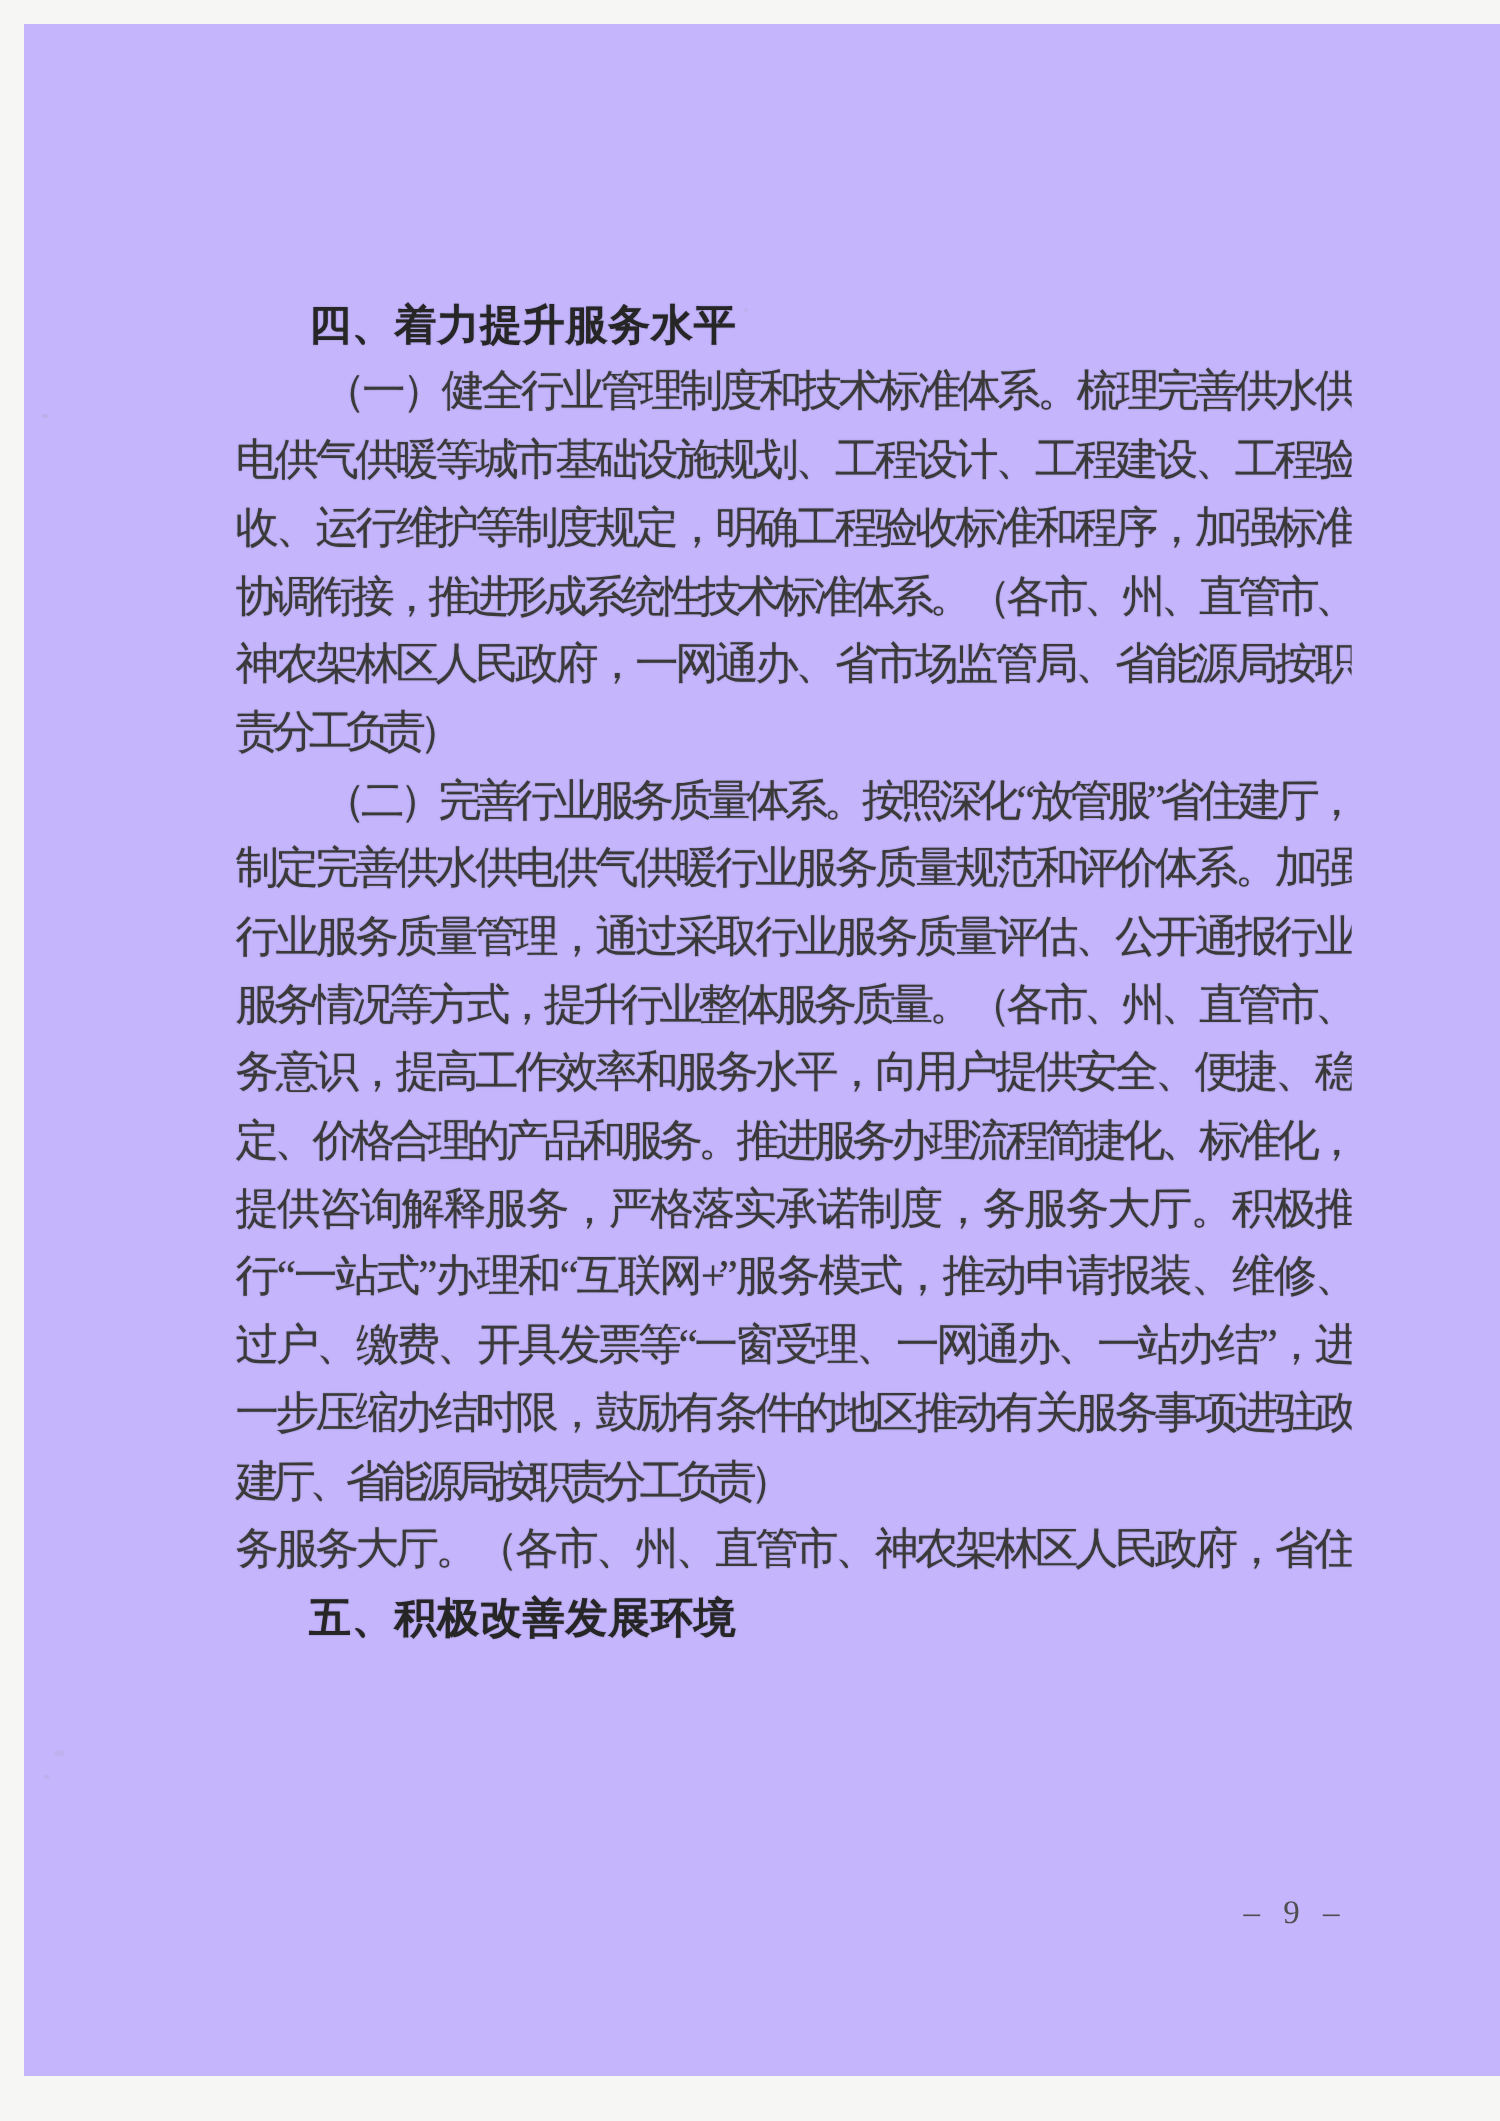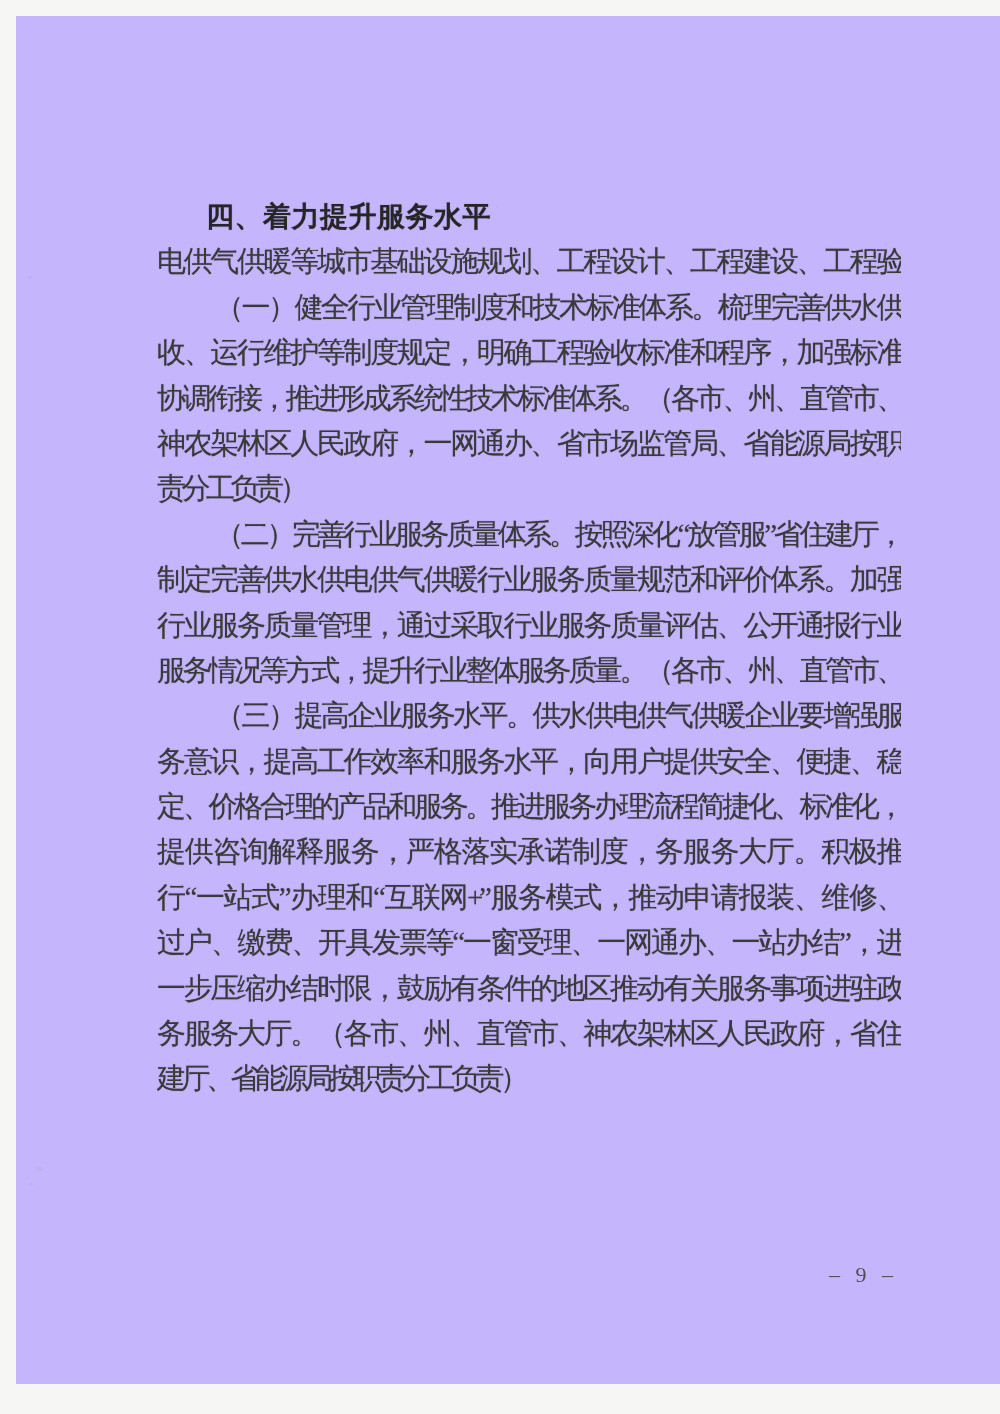--- a/index.html
+++ b/index.html
@@ -81,45 +81,45 @@
   <div class="speck s1"></div>
   <div class="speck s2"></div>
   <div class="speck s3"></div>
   <div class="speck s4"></div>
 
   <div class="content">
 
     <div class="heading">四、着力提升服务水平</div>
 
     <div class="para">
+      <div class="line indent">（一）健全行业管理制度和技术标准体系。梳理完善供水供</div>
       <div class="line">电供气供暖等城市基础设施规划、工程设计、工程建设、工程验</div>
-      <div class="line indent">（一）健全行业管理制度和技术标准体系。梳理完善供水供</div>
       <div class="line">收、运行维护等制度规定，明确工程验收标准和程序，加强标准</div>
       <div class="line">协调衔接，推进形成系统性技术标准体系。（各市、州、直管市、</div>
       <div class="line">神农架林区人民政府，一网通办、省市场监管局、省能源局按职</div>
       <div class="line last">责分工负责）</div>
     </div>
 
     <div class="para">
       <div class="line indent">（二）完善行业服务质量体系。按照深化“放管服”省住建厅，</div>
       <div class="line">制定完善供水供电供气供暖行业服务质量规范和评价体系。加强</div>
       <div class="line">行业服务质量管理，通过采取行业服务质量评估、公开通报行业</div>
       <div class="line">服务情况等方式，提升行业整体服务质量。（各市、州、直管市、</div>
     </div>
 
     <div class="para">
-      <div class="line indent">（三）提高企业服务水平。供水供电供气供暖企业要增强服</div>
       <div class="line">务意识，提高工作效率和服务水平，向用户提供安全、便捷、稳</div>
       <div class="line">定、价格合理的产品和服务。推进服务办理流程简捷化、标准化，</div>
       <div class="line">提供咨询解释服务，严格落实承诺制度，务服务大厅。积极推</div>
       <div class="line">行“一站式”办理和“互联网+”服务模式，推动申请报装、维修、</div>
       <div class="line">过户、缴费、开具发票等“一窗受理、一网通办、一站办结”，进</div>
       <div class="line">一步压缩办结时限，鼓励有条件的地区推动有关服务事项进驻政</div>
+      <div class="line last">建厅、省能源局按职责分工负责）</div>
       <div class="line">务服务大厅。（各市、州、直管市、神农架林区人民政府，省住</div>
-      <div class="line last">建厅、省能源局按职责分工负责）</div>
     </div>
 
+    <div class="heading">五、积极改善发展环境</div>
 
   </div>
 
   <div class="page-number">– 9 –</div>
 
 </div>
 
 </body></html>

